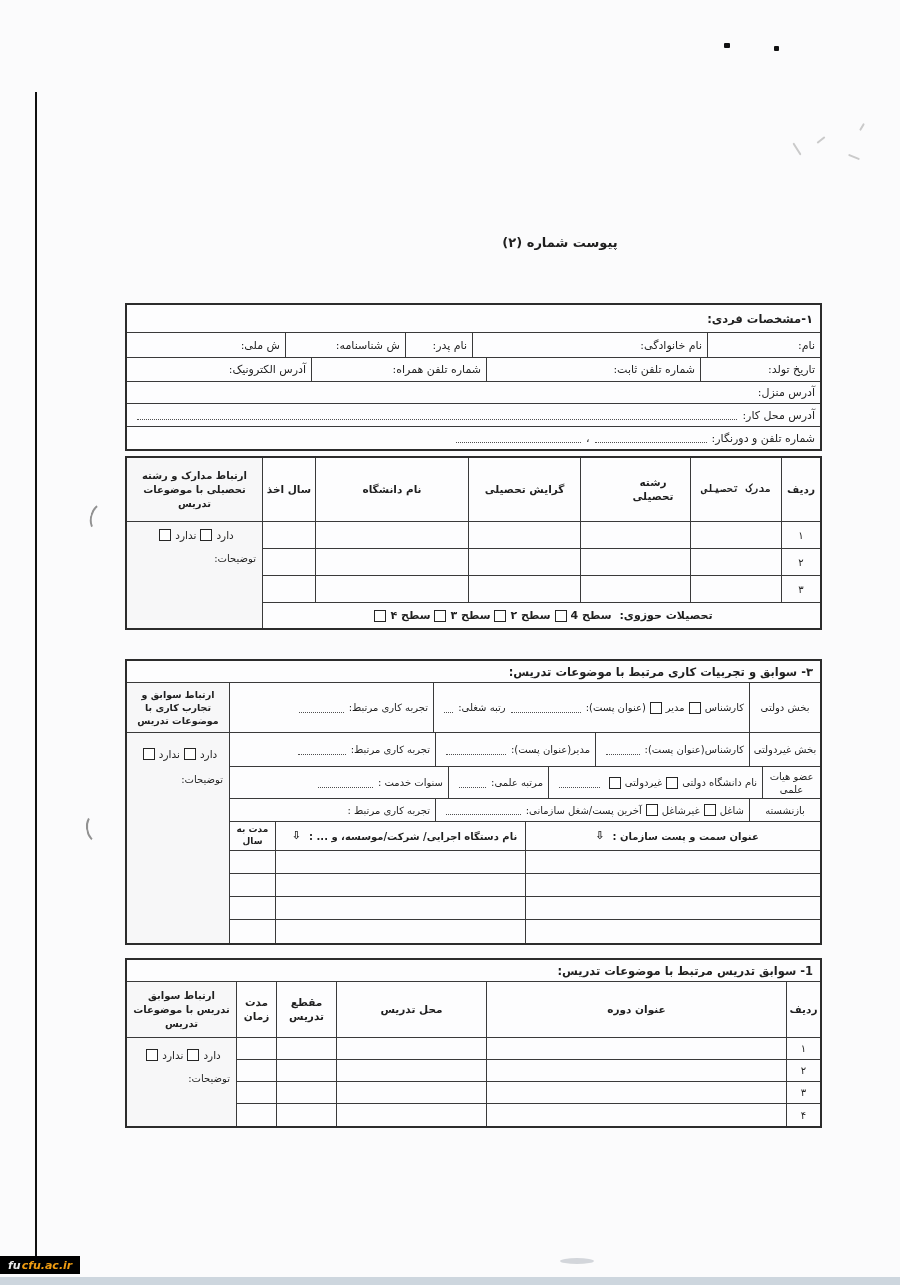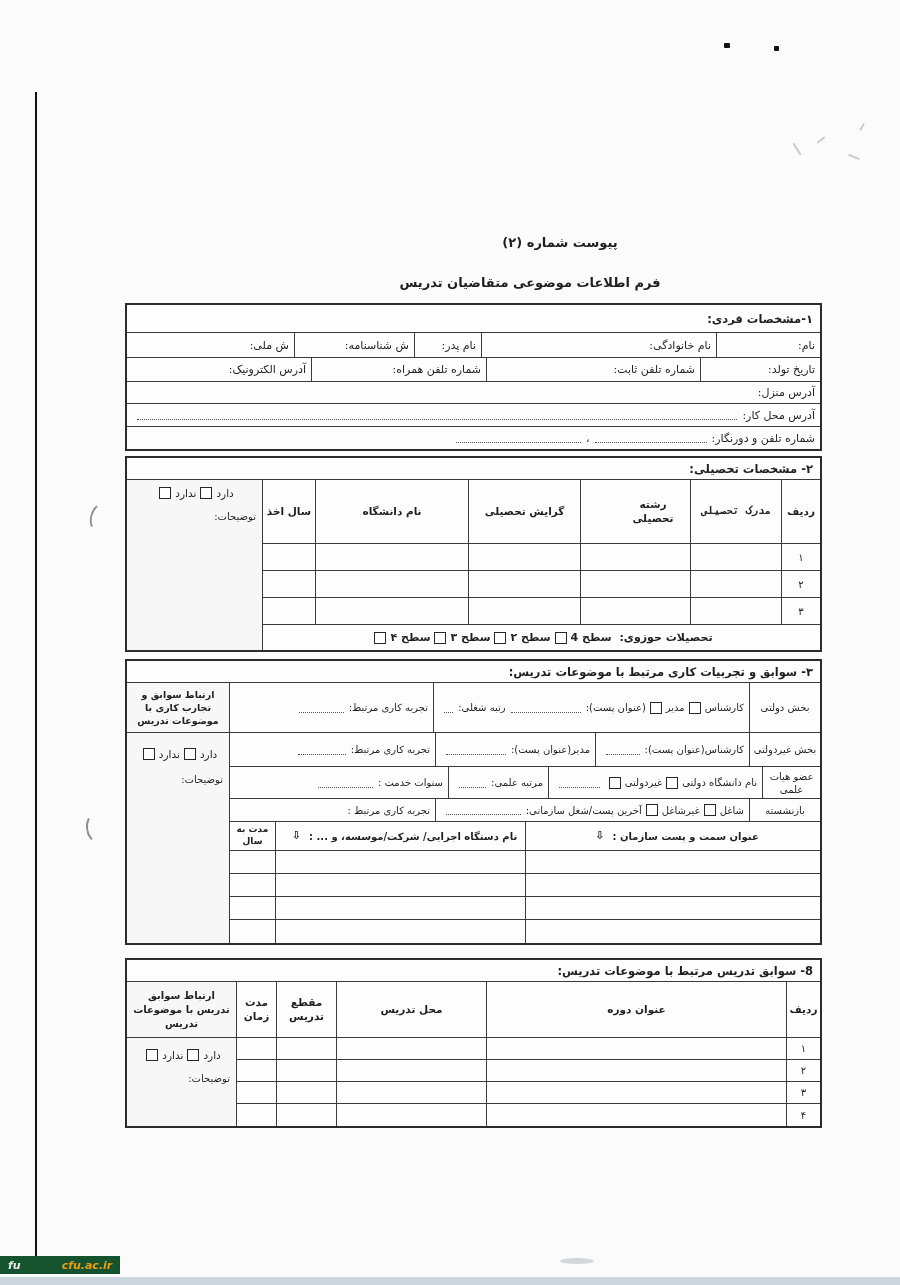--- a/index.html
+++ b/index.html
@@ -28,22 +28,22 @@
   .dots{border-bottom:1.5px dotted #4f4f4f;height:9px;margin:0 5px;flex:0 0 auto;align-self:center;}
   .dotfill{flex:1 1 auto;}
   .cb{flex:0 0 auto;display:inline-block;width:10px;height:10px;border:1.3px solid #262626;
       margin:0 4px;background:#fff;vertical-align:middle;}
   .arrow{font-size:11px;margin:0 8px;color:#222;}
   
   .vline{left:35px;top:92px;width:2px;height:1166px;background:#101010;}
   .dot{background:#121212;border-radius:1px;}
   .pencil{background:#8d8d8d;opacity:.45;border-radius:2px;}
   .crescent{border:2px solid transparent;border-left:2.5px solid #777;border-radius:50%;opacity:.8;}
-  .wm{left:0;top:1256px;height:18px;padding:0 8px;background:#14532d;display:flex;align-items:center;
-      direction:ltr;font-style:italic;font-weight:bold;font-size:11px;gap:40px;}
+  .wm{left:0;top:1256px;height:18px;padding:0 8px;background:#000000;display:flex;align-items:center;
+      direction:ltr;font-style:italic;font-weight:bold;font-size:11px;}
   .wm .p1{color:#e9e9e9;margin-right:1px;}
   .wm .p2{color:#ef9c12;text-align:right;}
   .strip{left:0;top:1277px;width:900px;height:8px;background:#cdd6de;}
   .smudge{left:560px;top:1258px;width:34px;height:6px;background:#b9bec4;border-radius:50%;opacity:.6;}
 </style>
 </head>
 <body>
 
 <div class="sheet">
 
@@ -52,26 +52,25 @@
   <div class="abs dot" style="left:774px;top:46px;width:5px;height:5px;"></div>
   <div class="abs pencil" style="left:790px;top:148px;width:14px;height:2px;transform:rotate(58deg);"></div>
   <div class="abs pencil" style="left:816px;top:139px;width:10px;height:2px;transform:rotate(-38deg);"></div>
   <div class="abs pencil" style="left:848px;top:156px;width:12px;height:2px;transform:rotate(22deg);"></div>
   <div class="abs pencil" style="left:858px;top:126px;width:8px;height:2px;transform:rotate(-60deg);"></div>
   <div class="abs crescent" style="left:90px;top:503px;width:18px;height:26px;transform:rotate(14deg);"></div>
   <div class="abs crescent" style="left:86px;top:813px;width:18px;height:26px;transform:rotate(-8deg);"></div>
   <div class="abs smudge"></div>
 
   <div class="title" style="top:235px;left:360px;">پیوست شماره (۲)</div>
-  <div class="title" style="top:275px;">فرم اطلاعات موضوعی متقاضیان تدریس</div>
 
   <div class="sec nolast" style="top:303px;">
     <div class="sec-head" style="height:28px;">۱-مشخصات فردی:</div>
     <div class="row" style="height:25px;">
-      <div class="cell" style="width:104px;font-size:11px;">نام:</div>
+      <div class="cell" style="width:113px;font-size:11px;">نام:</div>
       <div class="cell" style="width:235px;font-size:11px;">نام خانوادگی:</div>
       <div class="cell" style="width:67px;font-size:11px;">نام پدر:</div>
       <div class="cell" style="width:120px;font-size:11px;">ش شناسنامه:</div>
       <div class="cell fx" style="font-size:11px;">ش ملی:</div>
     </div>
     <div class="row" style="height:24px;">
       <div class="cell" style="width:120px;font-size:11px;">تاریخ تولد:</div>
       <div class="cell" style="width:214px;font-size:11px;">شماره تلفن ثابت:</div>
       <div class="cell" style="width:175px;font-size:11px;">شماره تلفن همراه:</div>
       <div class="cell fx" style="font-size:11px;">آدرس الکترونیک:</div>
@@ -89,21 +88,20 @@
       <div class="cell fx" style="font-size:11px;">
         <span>شماره تلفن و دورنگار:</span>
         <span class="dots" style="width:112px;"></span>
         <span>،</span>
         <span class="dots" style="width:125px;"></span>
       </div>
     </div>
   </div>
 
   <div class="sec" style="top:456px;">
-    <div class="sec-head" style="height:22px;">۲- مشخصات تحصیلی:</div>
     <div class="secbody">
       <div class="main nolast">
         <div class="row" style="height:64px;">
           <div class="cell hd" style="width:39px;">ردیف</div>
           <div class="cell hd" style="width:91px;font-family:Liberation Mono, monospace;">مدرک تحصیلی</div>
           <div class="cell hd" style="width:110px;padding-left:38px;">رشته تحصیلی</div>
           <div class="cell hd" style="width:112px;">گرایش تحصیلی</div>
           <div class="cell hd" style="width:153px;">نام دانشگاه</div>
           <div class="cell hd fx">سال اخذ</div>
         </div>
@@ -138,20 +136,21 @@
             <span class="cb"></span>
           <span>سطح ۲</span>
             <span class="cb"></span>
           <span>سطح ۳</span>
             <span class="cb"></span>
           <span>سطح ۴</span>
             <span class="cb"></span>
         </div>
       </div>
       <div class="side" style="width:136px;">
+        <div class="side-head" style="height:64px;font-size:10px;">ارتباط مدارک و رشته تحصیلی با موضوعات تدریس</div>
         <div class="side-body">
           <div class="hasline" style="margin-bottom:12px;">
             <span>دارد</span>
               <span class="cb"></span>
             <span>ندارد</span>
               <span class="cb"></span>
           </div>
           <div style="font-size:10px;">توضیحات:</div>
         </div>
       </div>
@@ -267,21 +266,21 @@
             <span>ندارد</span>
               <span class="cb"></span>
           </div>
           <div style="font-size:10px;">توضیحات:</div>
         </div>
       </div>
     </div>
   </div>
 
   <div class="sec" style="top:958px;">
-    <div class="sec-head" style="height:22px;">8- سوابق تدریس مرتبط با موضوعات تدریس:</div>
+    <div class="sec-head" style="height:22px;">1- سوابق تدریس مرتبط با موضوعات تدریس:</div>
     <div class="secbody">
       <div class="main nolast">
         <div class="row" style="height:56px;">
           <div class="cell hd" style="width:34px;">ردیف</div>
           <div class="cell hd" style="width:300px;">عنوان دوره</div>
           <div class="cell hd" style="width:150px;">محل تدریس</div>
           <div class="cell hd" style="width:60px;">مقطع تدریس</div>
           <div class="cell hd fx">مدت زمان</div>
         </div>
         <div class="row" style="height:22px;">

